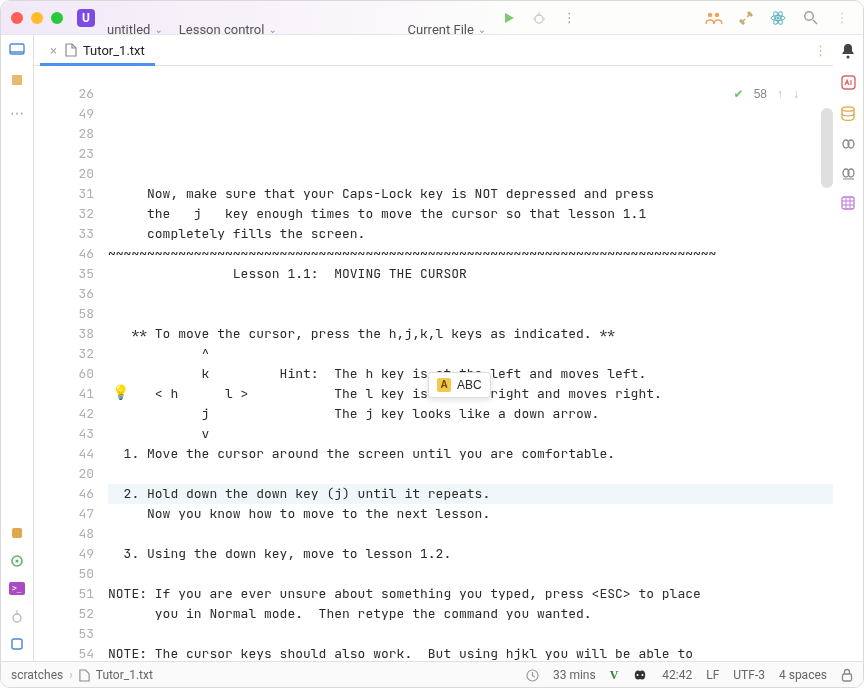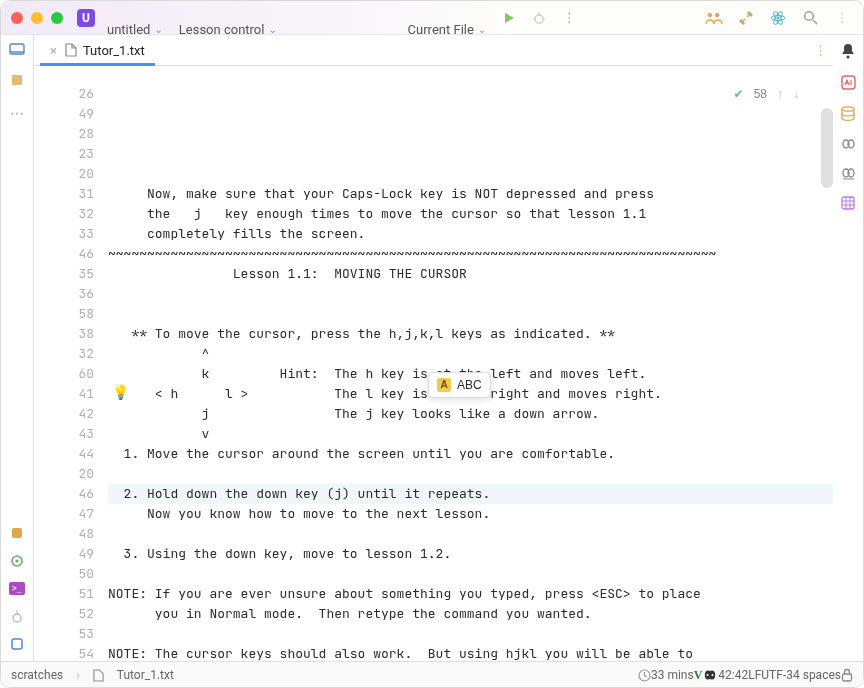--- a/index.html
+++ b/index.html
@@ -64,23 +64,23 @@
   .hl{background:var(--highlight-line);}
   .badge-abc{position:absolute;display:inline-flex;align-items:center;gap:6px;background:#fff;border:1px solid #dcdcdc;border-radius:4px;padding:2px 8px;box-shadow:0 2px 6px rgba(0,0,0,.12);font-family:-apple-system,sans-serif;font-size:12px;}
   .badge-abc .sq{width:14px;height:14px;background:#f2c94c;color:#6b4d00;font-weight:800;font-size:10px;display:flex;align-items:center;justify-content:center;border-radius:2px;}
   .bulb{position:absolute;color:#f2c94c;font-size:14px;}
   .top-right-overlay{position:absolute;top:6px;right:34px;display:flex;align-items:center;gap:10px;font-size:12px;color:#888;font-family:-apple-system,sans-serif;}
   .check{color:#6fbf73;}
   .arrow{color:#bbb;}
   .scrollbar{position:absolute;right:0;top:30px;width:12px;height:80px;background:#c9c9c9;border-radius:6px;opacity:.6;}
   
   .status{height:26px;border-top:1px solid var(--border);display:flex;align-items:center;padding:0 10px;font-size:12px;color:#666;background:var(--status-bg);gap:12px;}
-  .status .crumb{display:flex;align-items:center;gap:13px;}
+  .status .crumb{display:flex;align-items:center;gap:6px;}
   .status .crumb .sep{color:#bbb;}
-  .status .right{margin-left:auto;display:flex;align-items:center;}
+  .status .right{margin-left:auto;display:flex;align-items:center;gap:14px;}
   .vim-v{color:#2e7d32;font-weight:700;font-family:serif;}
   .lock{color:#888;}
   svg{display:block;}
 </style>
 </head>
 <body>
 
 <div class="window">
 
   <div class="titlebar">

